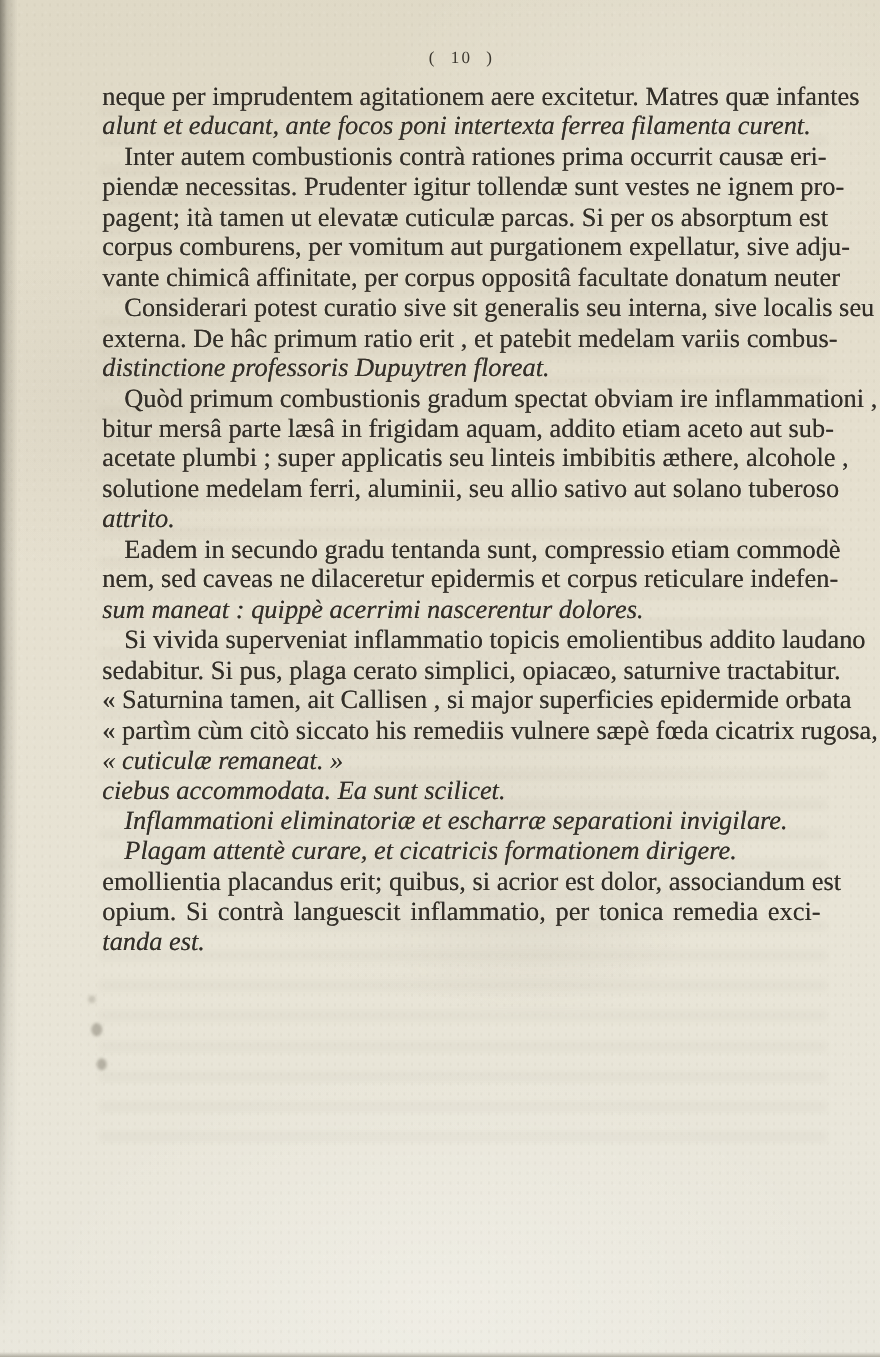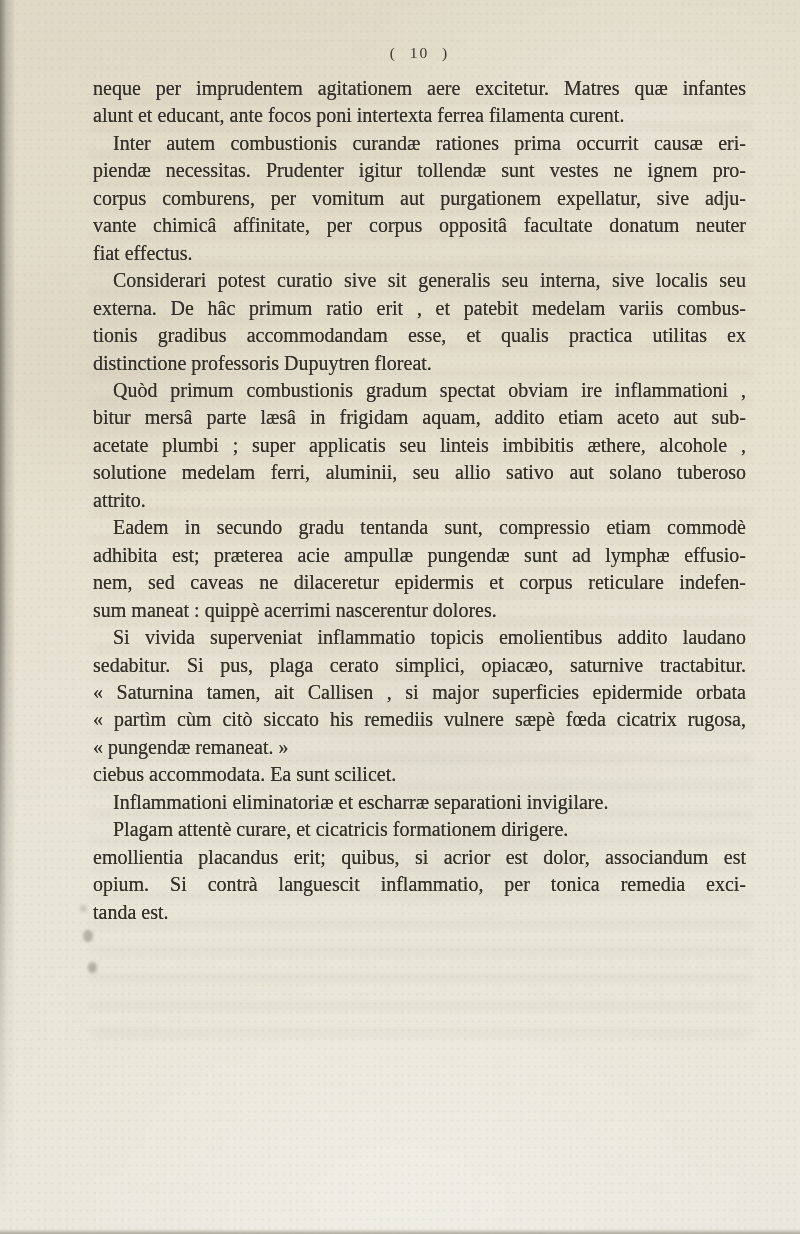--- a/index.html
+++ b/index.html
@@ -44,71 +44,69 @@
     position:absolute;left:0;right:0;bottom:0;height:5px;pointer-events:none;
     background:linear-gradient(to top, rgba(95,90,74,0.45), rgba(95,90,74,0));
   }
   .page-number{
     position:absolute;top:44px;left:93px;width:653px;
     text-align:center;font-size:15.5px;color:#3b372f;
     letter-spacing:2px;word-spacing:7px;
   }
   .text-block{
     position:absolute;left:93px;width:653px;top:75px;
-    font-size:20px;line-height:27.45px;color:#332f29;
+    font-size:24px;line-height:27.45px;color:#332f29;
     text-shadow:0 0 .5px rgba(43,39,32,0.75);
   }
   .line{
     white-space:nowrap;
     text-align:justify;
     text-align-last:justify;
   }
   .line.indent{padding-left:20px;}
-  .line.end{text-align-last:left;}
+  .line.end{text-align-last:left;font-style:italic;}
   .smudge{
     position:absolute;border-radius:50%;filter:blur(1.5px);pointer-events:none;
     background:rgba(85,80,66,0.35);
   }
   .smudge.s1{left:83px;top:930px;width:10px;height:12px;}
   .smudge.s2{left:88px;top:962px;width:9px;height:11px;}
   .smudge.s3{left:80px;top:905px;width:7px;height:7px;opacity:.6;}
 </style>
 </head>
 <body>
 
 <div class="page">
   <div class="grain"></div>
   <div class="ghost"></div>
   <div class="page-number">( 10 )</div>
   <div class="text-block">
       <div class="line">neque per imprudentem agitationem aere excitetur. Matres quæ infantes</div>
       <div class="line end">alunt et educant, ante focos poni intertexta ferrea filamenta curent.</div>
-      <div class="line indent">Inter autem combustionis curandæ rationes prima occurrit causæ eri-</div>
+      <div class="line indent">Inter autem combustionis contrà rationes prima occurrit causæ eri-</div>
       <div class="line">piendæ necessitas. Prudenter igitur tollendæ sunt vestes ne ignem pro-</div>
+      <div class="line">pagent; ità tamen ut elevatæ cuticulæ parcas. Si per os absorptum est</div>
       <div class="line">corpus comburens, per vomitum aut purgationem expellatur, sive adju-</div>
       <div class="line">vante chimicâ affinitate, per corpus oppositâ facultate donatum neuter</div>
-      <div class="line end">fiat effectus.</div>
       <div class="line indent">Considerari potest curatio sive sit generalis seu interna, sive localis seu</div>
       <div class="line">externa. De hâc primum ratio erit , et patebit medelam variis combus-</div>
-      <div class="line">tionis gradibus accommodandam esse, et qualis practica utilitas ex</div>
       <div class="line end">distinctione professoris Dupuytren floreat.</div>
       <div class="line indent">Quòd primum combustionis gradum spectat obviam ire inflammationi ,</div>
       <div class="line">bitur mersâ parte læsâ in frigidam aquam, addito etiam aceto aut sub-</div>
       <div class="line">acetate plumbi ; super applicatis seu linteis imbibitis æthere, alcohole ,</div>
       <div class="line">solutione medelam ferri, aluminii, seu allio sativo aut solano tuberoso</div>
       <div class="line end">attrito.</div>
       <div class="line indent">Eadem in secundo gradu tentanda sunt, compressio etiam commodè</div>
-      <div class="line">adhibita est; præterea acie ampullæ pungendæ sunt ad lymphæ effusio-</div>
       <div class="line">nem, sed caveas ne dilaceretur epidermis et corpus reticulare indefen-</div>
       <div class="line end">sum maneat : quippè acerrimi nascerentur dolores.</div>
       <div class="line indent">Si vivida superveniat inflammatio topicis emolientibus addito laudano</div>
       <div class="line">sedabitur. Si pus, plaga cerato simplici, opiacæo, saturnive tractabitur.</div>
       <div class="line">« Saturnina tamen, ait Callisen , si major superficies epidermide orbata</div>
       <div class="line">« partìm cùm citò siccato his remediis vulnere sæpè fœda cicatrix rugosa,</div>
-      <div class="line end">« pungendæ remaneat. »</div>
+      <div class="line end">« cuticulæ remaneat. »</div>
       <div class="line end">ciebus accommodata. Ea sunt scilicet.</div>
       <div class="line indent end">Inflammationi eliminatoriæ et escharræ separationi invigilare.</div>
       <div class="line indent end">Plagam attentè curare, et cicatricis formationem dirigere.</div>
       <div class="line">emollientia placandus erit; quibus, si acrior est dolor, associandum est</div>
       <div class="line">opium. Si contrà languescit inflammatio, per tonica remedia exci-</div>
       <div class="line end">tanda est.</div>
     </div>
   <div class="smudge s1"></div>
   <div class="smudge s2"></div>
   <div class="smudge s3"></div>

